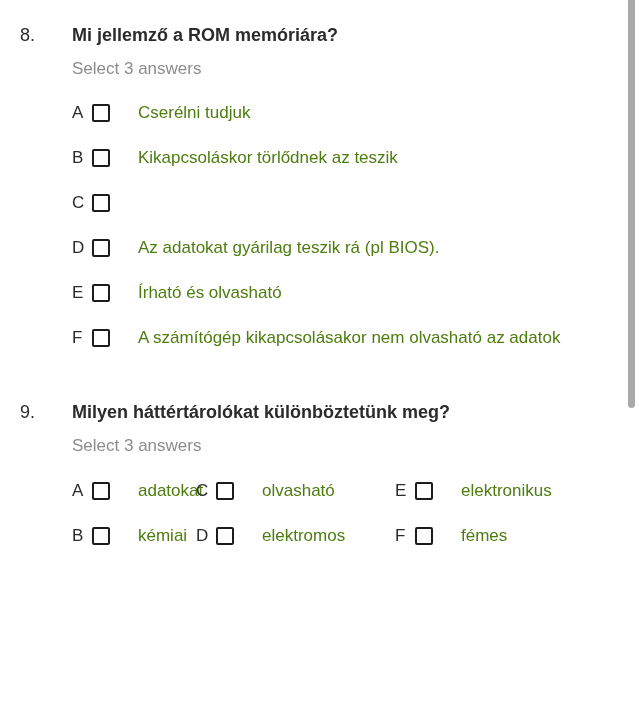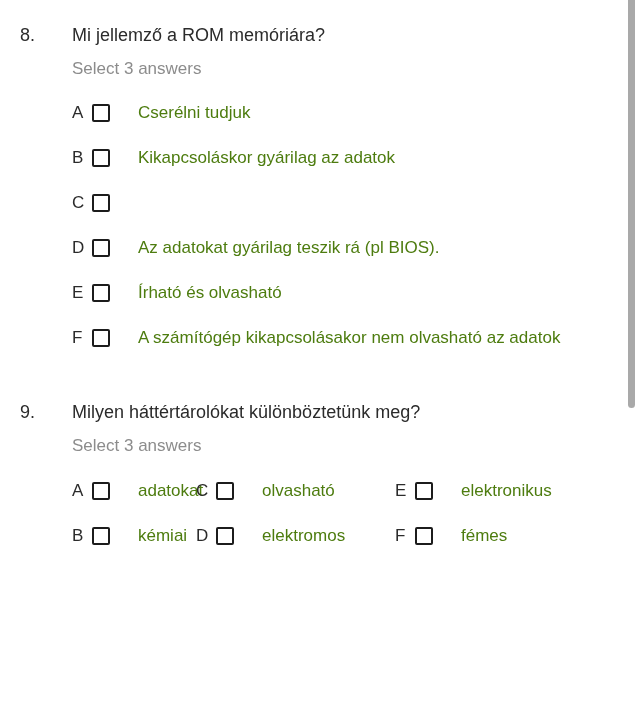--- a/index.html
+++ b/index.html
@@ -23,21 +23,21 @@
   .q-header { display: flex; margin-left: 20px; }
   .q-num {
     flex: none;
     width: 52px;
     font-size: 18px;
     line-height: 24px;
     color: #2b2b2b;
   }
   .q-title {
     font-size: 18px;
-    font-weight: 400;
+    font-weight: 700;
     line-height: 24px;
     color: #2b2b2b;
     white-space: nowrap;
     text-align: center;
   }
   .q-instruction {
     margin: 10px 0 0 72px;
     font-size: 17px;
     line-height: 23px;
     color: #8c8c8c;
@@ -103,21 +103,21 @@
     <div class="q-instruction">Select 3 answers</div>
     <div class="q-options single">
       <div class="opt-row">
         <span class="opt-letter">A</span>
         <span class="checkbox"></span>
         <span class="opt-label">Cserélni tudjuk</span>
       </div>
       <div class="opt-row">
         <span class="opt-letter">B</span>
         <span class="checkbox"></span>
-        <span class="opt-label">Kikapcsoláskor gyárilag az adatok</span>
+        <span class="opt-label">Kikapcsoláskor törlődnek az teszik</span>
       </div>
       <div class="opt-row">
         <span class="opt-letter">C</span>
         <span class="checkbox"></span>
       </div>
       <div class="opt-row">
         <span class="opt-letter">D</span>
         <span class="checkbox"></span>
         <span class="opt-label">Az adatokat gyárilag teszik rá (pl BIOS).</span>
       </div>

